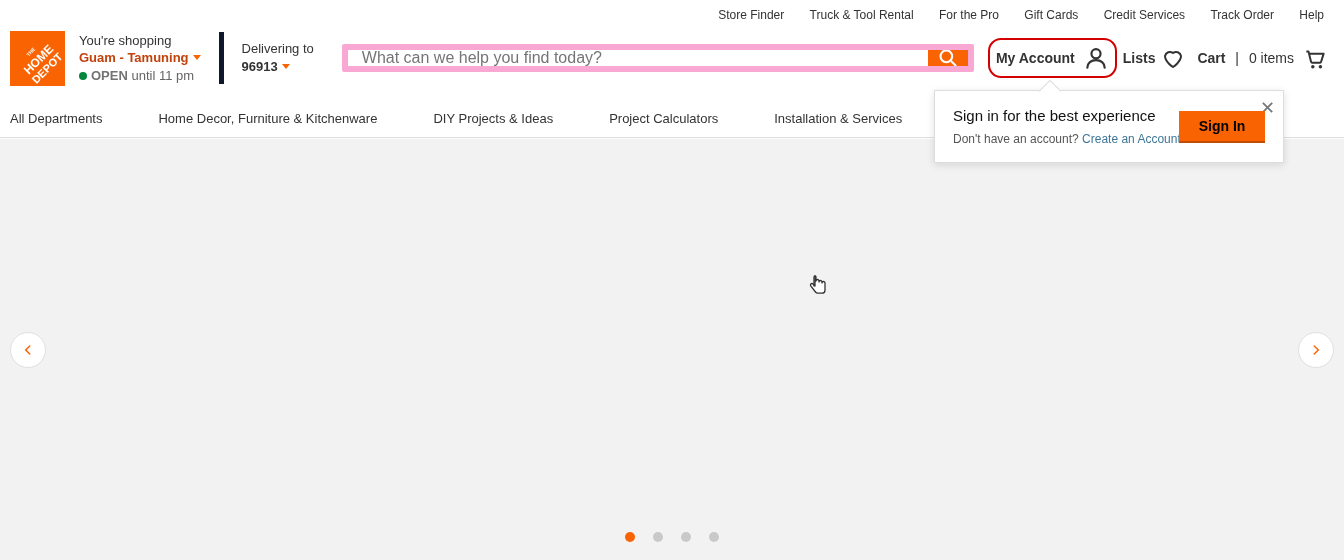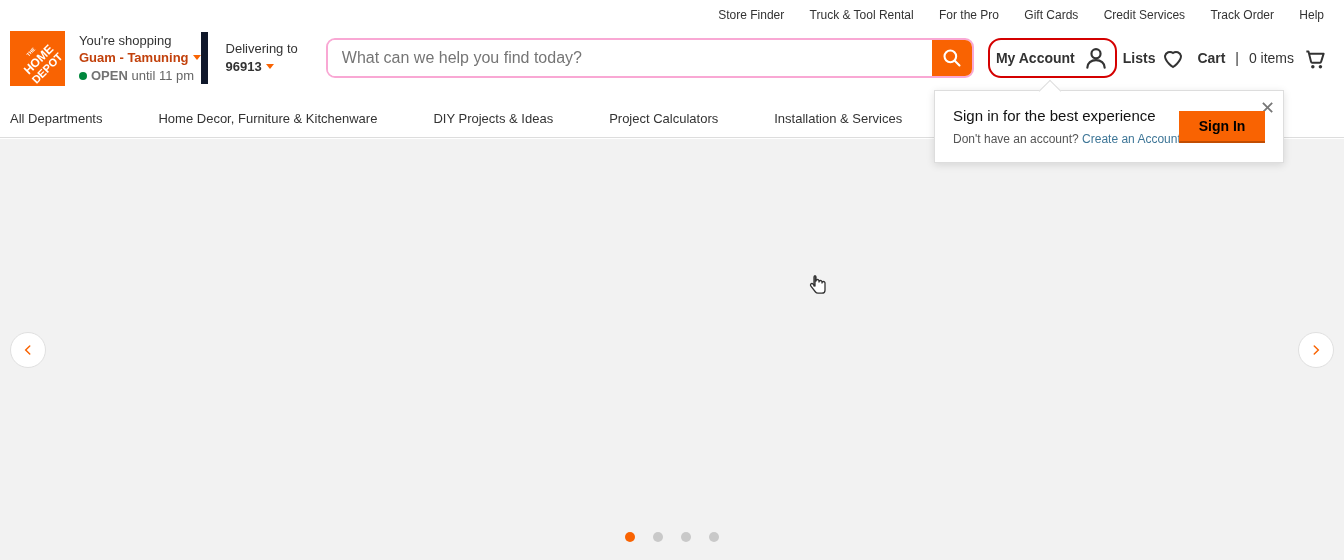--- a/index.html
+++ b/index.html
@@ -41,21 +41,22 @@
     height: 55px;
     background: #f96302;
     margin-right: 14px;
     cursor: pointer;
   }
 
   .store-col {
     font-size: 13px;
     color: #333;
     line-height: 1.35;
-    border-right: 7px solid #0f172a;
+    padding-right: 18px;
+    border-right: 5px solid #0f172a;
     margin-right: 18px;
   }
   .store-name { font-weight: bold; color: #c2410c; display: inline-flex; align-items: center; cursor: pointer;}
   .store-open { color: #737373; font-weight: bold; }
   .store-until { color: #666; }
   .green-dot { display:inline-block; width:8px; height:8px; background:#00873c; border-radius:50%; margin-right:4px;}
 
   .deliver-col {
     font-size: 13px;
     color: #333;
@@ -69,23 +70,23 @@
     margin-left:4px;
     border-left:4px solid transparent;
     border-right:4px solid transparent;
     border-top:5px solid #f96302;
     vertical-align: middle;
   }
 
   .search-wrap {
     flex: 1;
     display: flex;
-    height: 40px;
-    border: 2px solid #f9a8d4;
-    border-radius: 9px;
+    height: 28px;
+    border: 6px solid #f9a8d4;
+    border-radius: 2px;
     overflow: hidden;
   }
   .search-input {
     flex: 1;
     border: none;
     padding: 0 14px;
     font-size: 16px;
     color: #666;
     outline: none;
   }

